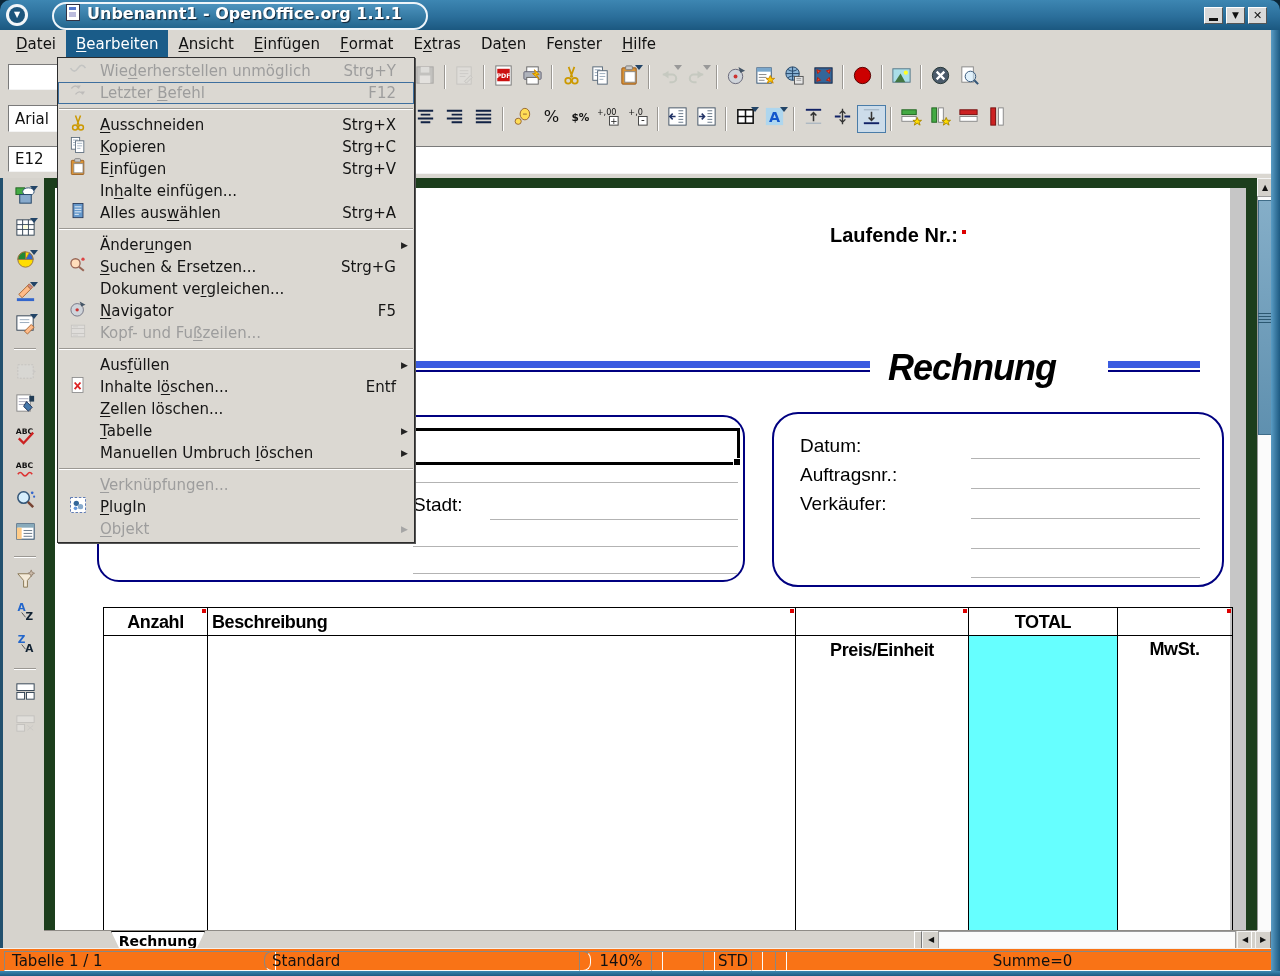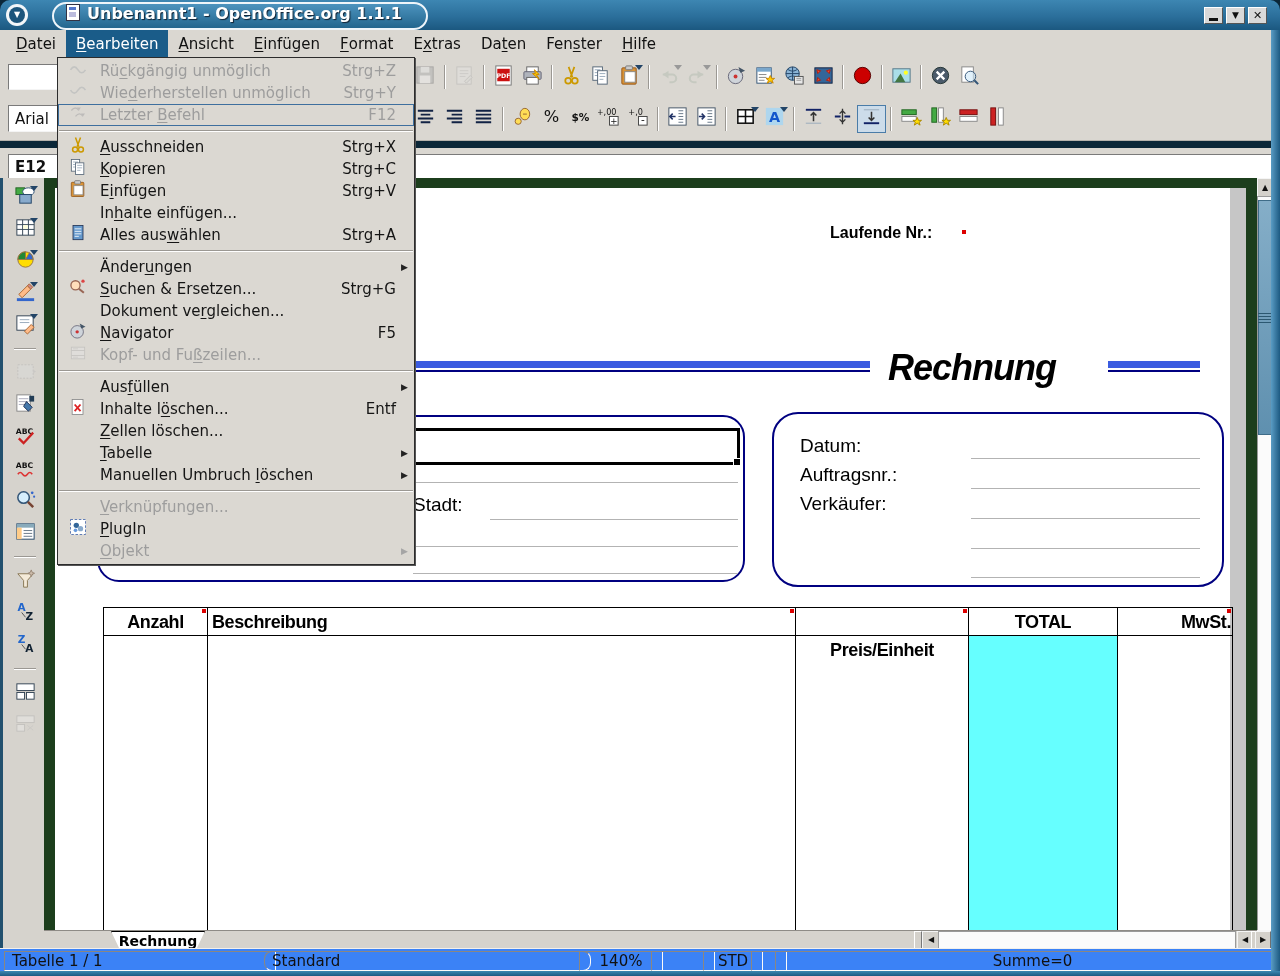--- a/index.html
+++ b/index.html
@@ -23,21 +23,21 @@
     border-color:#fff #555 #555 #fff;display:flex;align-items:center;justify-content:center;
     color:#111;font-size:9px;font-weight:bold;line-height:9px;}
   
   #menubar{left:0;top:30px;width:1280px;height:27px;background:#dad7d1;border-bottom:1px solid #b5b2ac;
     display:flex;align-items:stretch;padding-left:6px;font-size:15px;color:#111;}
   .mbitem{display:flex;align-items:center;padding:0 10px;white-space:nowrap;}
   .mbitem.active{background:#1a5c89;color:#fff;}
   .mn{text-decoration:underline;text-underline-offset:2px;}
   
   .toolbar{left:0;width:1280px;background:#dad7d1;border-bottom:1px solid #b5b2ac;}
-  #fnbar{top:57px;height:40px;} #objbar{top:97px;height:43px;} #formulabar{top:148px;height:38px;font-weight:bold;}
+  #fnbar{top:57px;height:40px;} #objbar{top:97px;height:43px;} #formulabar{top:140px;height:38px;}
   .combo{background:#fff;border:1px solid;border-color:#7a7a7a #f4f4f4 #f4f4f4 #7a7a7a;
     font-size:15px;color:#111;display:flex;align-items:center;padding:0 6px;}
   .iconrow{display:flex;align-items:center;height:100%;}
   .tbtn{width:29px;height:28px;display:flex;align-items:center;justify-content:center;position:relative;flex:0 0 auto;}
   .tbtn.selected{border:1px solid #4a7ca8;background:#ccdcea;width:27px;height:26px;}
   .tbtn.disabled svg{opacity:.42;filter:grayscale(85%);}
   .tbtn .dd{position:absolute;top:2px;right:1px;width:0;height:0;border-left:4px solid transparent;
     border-right:4px solid transparent;border-top:5px solid #246;}
   .tbtn.disabled .dd{border-top-color:#999;}
   .tsep{width:1px;height:24px;background:#9b9893;border-right:1px solid #fff;margin:0 4px;flex:0 0 auto;}
@@ -75,21 +75,21 @@
   .sb-thumb .grip i{display:block;width:14px;height:1px;background:#2c5871;}
   
   #tabrow{left:44px;top:930px;width:1213px;height:18px;background:#d6d3cd;border-top:1px solid #8e8b86;}
   #sheet-tab{left:111px;top:931px;width:92px;height:17px;background:#fff;
     clip-path:polygon(0 0,100% 0,calc(100% - 9px) 100%,9px 100%);border:1px solid #000;
     display:flex;align-items:center;justify-content:center;font-weight:bold;font-size:14px;color:#000;}
   #tab-slash{left:203px;top:931px;width:12px;height:17px;background:#d6d3cd;
     clip-path:polygon(0 100%,9px 0,12px 0,3px 100%);}
   #tab-splitter{left:914px;top:931px;width:6px;height:16px;background:#d4d1cb;border:1px solid;border-color:#fff #777 #777 #fff;}
   
-  #statusbar{left:0;top:948px;width:1280px;height:23px;background:#3b82f6;border-top:1px solid #f2f0ec;}
+  #statusbar{left:0;top:948px;width:1280px;height:23px;background:#f97316;border-top:1px solid #f2f0ec;}
   .sb-field{position:absolute;top:2px;height:18px;border:1px solid;border-color:#8a8782 #fcfbf9 #fcfbf9 #8a8782;
     font-size:15px;color:#111;display:flex;align-items:center;padding:0 7px;white-space:nowrap;overflow:hidden;}
   .sb-field.center{justify-content:center;}
   
   #border-right{left:1271px;top:30px;width:9px;height:941px;background:linear-gradient(90deg,#5a9cc4,#1d5a82);}
   #border-bottom{left:0;top:971px;width:1280px;height:5px;background:linear-gradient(180deg,#3c88b2,#1d5a82);}
   
   #edit-menu{left:57px;top:57px;width:356px;background:#dbd8d2;border:1px solid #2c2c2c;
     box-shadow:1px 1px 0 #555;z-index:100;padding:2px 0;font-size:15px;color:#151515;}
   .mi{height:22px;display:flex;align-items:center;padding:0 4px 0 7px;position:relative;}
@@ -569,21 +569,21 @@
           <path d="M14 14l6 5M20 14l-6 5" stroke="#bbb"></path>
         </svg></span>
     </div>
   </div>
 
 <div class="abs" id="doc-frame"></div>
 <div class="abs" id="page"></div>
 <div class="abs" id="right-gray"></div>
 <div class="abs" id="right-green"></div>
 
-<div class="abs doc-label" style="left:830px;top:224px;font-weight:bold;font-size:16px;">Laufende Nr.:</div>
+<div class="abs doc-label" style="left:830px;top:224px;font-weight:bold;font-size:20px;">Laufende Nr.:</div>
 <div class="abs note-dot" style="left:962px;top:230px;"></div>
 
 <div class="abs blue-line" style="left:114px;top:361px;width:756px;">
     <div class="t"></div>
     <div class="b"></div>
   </div>
 <div class="abs blue-line" style="left:1108px;top:361px;width:92px;">
     <div class="t"></div>
     <div class="b"></div>
   </div>
@@ -614,21 +614,21 @@
 <div class="abs vline" style="left:103px;top:607px;height:323px;"></div>
 <div class="abs vline" style="left:207px;top:607px;height:323px;"></div>
 <div class="abs vline" style="left:795px;top:607px;height:323px;"></div>
 <div class="abs vline" style="left:968px;top:607px;height:323px;"></div>
 <div class="abs vline" style="left:1117px;top:607px;height:323px;"></div>
 <div class="abs vline" style="left:1232px;top:607px;height:323px;"></div>
 <div class="abs thead" style="left:104px;top:608px;width:103px;text-align:center;">Anzahl</div>
 <div class="abs thead" style="left:212px;top:608px;width:580px;">Beschreibung</div>
 <div class="abs thead" style="left:796px;top:636px;width:172px;text-align:center;">Preis/Einheit</div>
 <div class="abs thead" style="left:969px;top:608px;width:148px;text-align:center;">TOTAL</div>
-<div class="abs thead" style="left:1118px;top:608px;width:113px;text-align:right;">MwSt.</div>
+<div class="abs thead" style="left:1118px;top:635px;width:113px;text-align:center;">MwSt.</div>
 <div class="abs note-dot" style="left:202px;top:609px;"></div>
 <div class="abs note-dot" style="left:790px;top:609px;"></div>
 <div class="abs note-dot" style="left:963px;top:609px;"></div>
 <div class="abs note-dot" style="left:1227px;top:609px;"></div>
 
 <div class="abs sb-btn" style="left:1257px;top:178px;width:14px;height:18px;">
     <span>▲</span>
   </div>
 <div class="abs sb-channel" style="left:1257px;top:196px;width:14px;height:734px;"></div>
 <div class="abs sb-thumb" style="left:1258px;top:200px;width:12px;height:233px;">
@@ -673,29 +673,20 @@
   <div class="sb-field center" style="left:775px;width:499px;">Summe=0</div>
 </div>
 
 <div class="abs" id="border-right"></div>
 <div class="abs" id="border-bottom"></div>
 
 <div class="abs" id="edit-menu">
     <div class="mi disabled">
       <span class="ic">
         <span><svg viewBox="0 0 24 24" width="20" height="20">
-            <path d="M3 13q4.5-7 9 0t9 0" fill="none" stroke="#9aaec4" stroke-width="2"></path>
-          </svg></span>
-      </span>
-      <span class="lbl"><span>Rü</span><span class="mn">c</span><span>kgängig unmöglich</span></span>
-      <span class="sc">Strg+Z</span>
-    </div>
-    <div class="mi disabled">
-      <span class="ic">
-        <span><svg viewBox="0 0 24 24" width="20" height="20">
             <path d="M3 11q4.5 7 9 0t9 0" fill="none" stroke="#9aaec4" stroke-width="2"></path>
           </svg></span>
       </span>
       <span class="lbl"><span>Wie</span><span class="mn">d</span><span>erherstellen unmöglich</span></span>
       <span class="sc">Strg+Y</span>
     </div>
     <div class="mi disabled hover">
       <span class="ic">
         <span><svg viewBox="0 0 24 24" width="20" height="20">
             <path d="M4 9q5-6 9 0M9 16q5-6 9 0" fill="none" stroke="#99a" stroke-width="1.6"></path>

